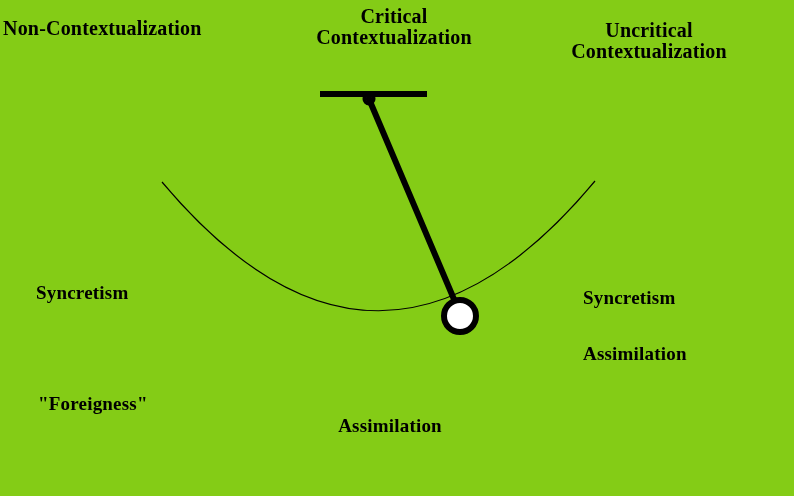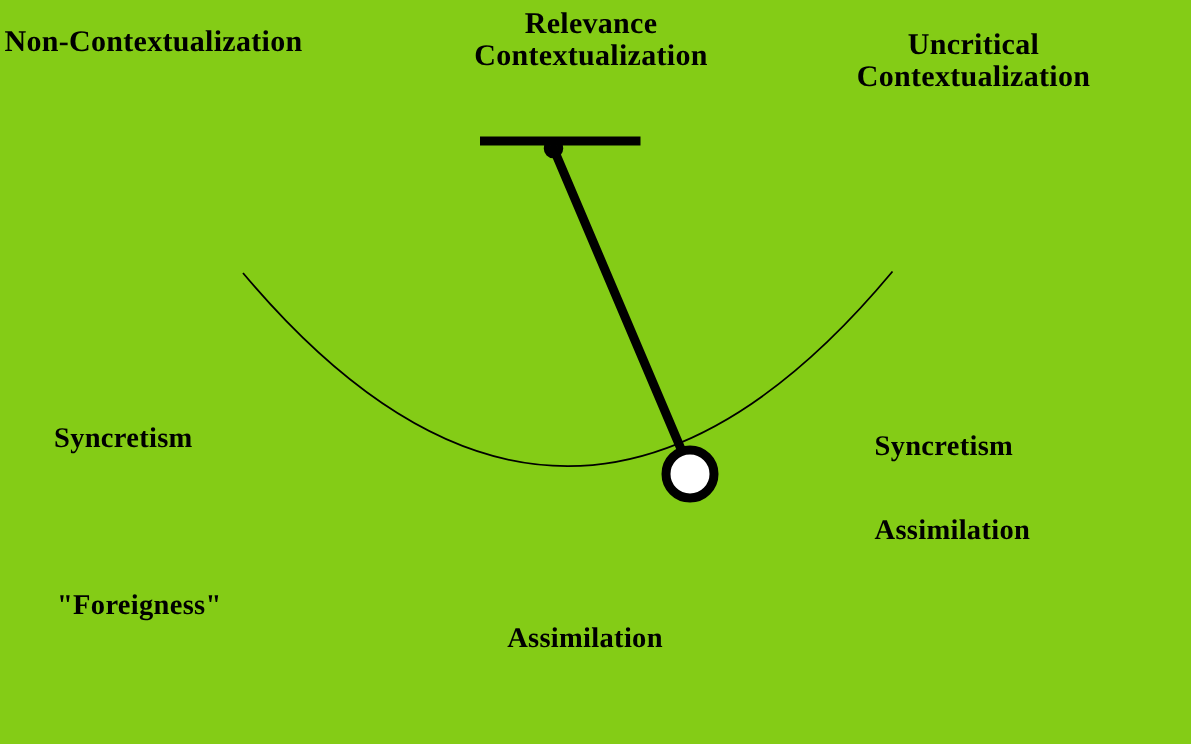--- a/index.html
+++ b/index.html
@@ -109,21 +109,21 @@
     <line x1="369" y1="99" x2="456" y2="304" stroke="#000000" stroke-width="6" stroke-linecap="round"></line>
 
     <circle cx="369" cy="99" r="4.5" fill="none" stroke="#000000" stroke-width="4"></circle>
 
     <circle cx="460" cy="316" r="16" fill="#ffffff" stroke="#000000" stroke-width="6"></circle>
   </svg>
 
   <div class="label label-heading" id="heading-non-contextualization">Non-Contextualization</div>
 
   <div class="label label-heading center-block" id="heading-critical-contextualization">
-    <div>Relevance</div>
+    <div>Critical</div>
     <div>Contextualization</div>
   </div>
 
   <div class="label label-heading center-block" id="heading-uncritical-contextualization">
     <div>Uncritical</div>
     <div>Contextualization</div>
   </div>
 
   <div class="label label-side" id="label-left-syncretism">Syncretism</div>
 

